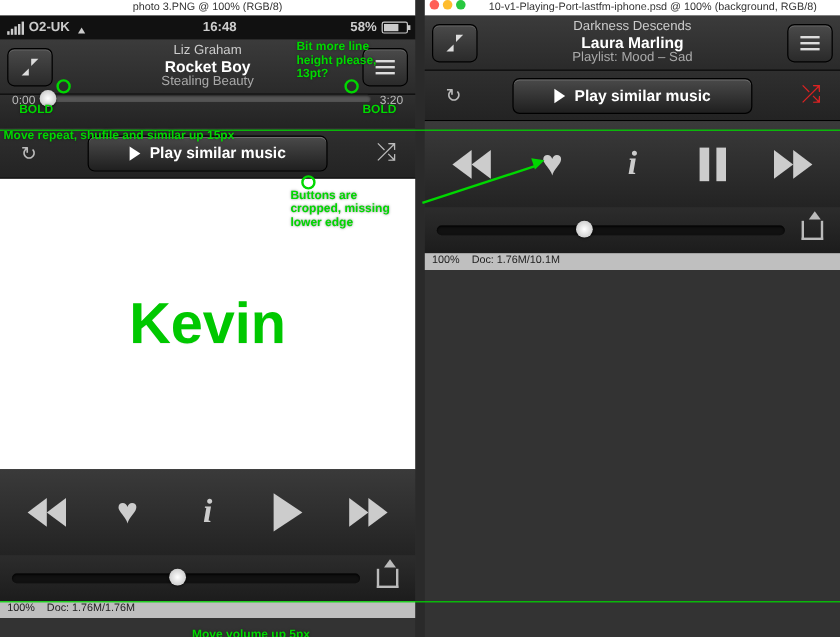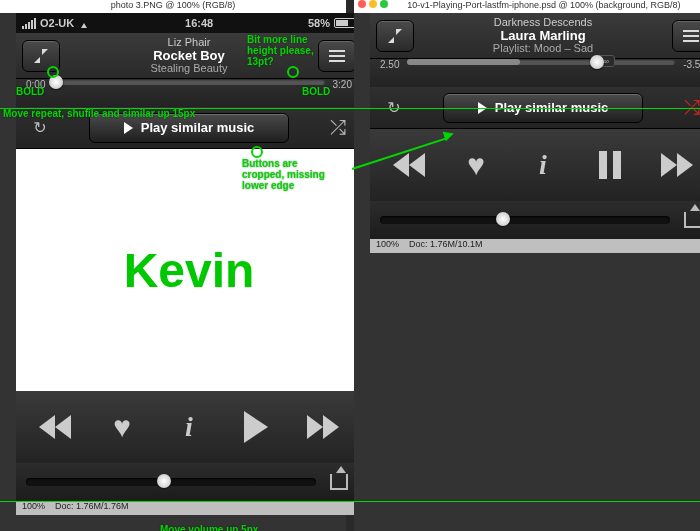--- a/index.html
+++ b/index.html
@@ -8,21 +8,21 @@
   .pane.left { left: 0; }
   .pane.right { right: 0; }
 
   
   .os-tabbar { height: 13px; background: #ffffff; display: flex; align-items: flex-start; font-size: 9px; color: #333; padding: 0 4px; gap: 4px; }
   .traffic { display: flex; gap: 3px; }
   .traffic span { width: 8px; height: 8px; border-radius: 50%; display: inline-block; }
   .tl-r { background: #ff5f57; } .tl-y { background: #febc2e; } .tl-g { background: #28c840; }
   .os-tabbar .tabtext { flex: 1; text-align: center; white-space: nowrap; overflow: hidden; text-overflow: ellipsis; }
 
-  .phone { position: relative; width: 100%; margin-left: 16px; }
+  .phone { position: relative; width: 100%; }
 
   
   .statusbar { height: 20px; background: #111; color: #ccc; display: flex; align-items: center; justify-content: space-between; padding: 0 6px; font-size: 11px; font-weight: bold; }
   .sb-left { display: flex; align-items: center; gap: 4px; }
   .sb-right { display: flex; align-items: center; gap: 4px; }
   .signal { display: flex; align-items: flex-end; gap: 1px; }
   .signal i { display: inline-block; width: 2px; background: #ccc; }
   .signal i:nth-child(1){height:3px} .signal i:nth-child(2){height:5px} .signal i:nth-child(3){height:7px} .signal i:nth-child(4){height:9px} .signal i:nth-child(5){height:11px}
   .wifi::before { content:"\25D6"; font-size:0; } 
   .wifi { width: 12px; height: 10px; position: relative; }
@@ -123,21 +123,21 @@
             <span class="fill" style="width:58%"></span>
           </span>
       </div>
     </div>
 
     <div class="np-header">
       <div class="sq-btn">
           <span class="collapse-icon"></span>
         </div>
       <div class="np-titles">
-        <div class="artist">Liz Phair</div>
+        <div class="artist">Liz Graham</div>
         <div class="track">Rocket Boy</div>
         <div class="album">Stealing Beauty</div>
       </div>
       <div class="sq-btn">
           <span class="list-icon">
             <i></i>
             <i></i>
             <i></i>
           </span>
         </div>
@@ -223,29 +223,20 @@
       </div>
       <div class="sq-btn">
           <span class="list-icon">
             <i></i>
             <i></i>
             <i></i>
           </span>
         </div>
     </div>
 
-    <div class="scrub">
-      <span>2.50</span>
-      <div class="track-bar">
-        <div class="track-fill" style="width:42%"></div>
-        <span class="lfm-badge" style="position:absolute; right:60px; top:-4px;">∞</span>
-        <div class="knob" style="left:68%"></div>
-      </div>
-      <span>-3.50</span>
-    </div>
 
     <div class="sim-row">
       <div class="icon-btn repeat-icon"></div>
       <div class="play-sim">
         <span class="tri-r"></span>
         <span>Play similar music</span>
       </div>
       <div class="icon-btn shuffle red"></div>
     </div>
 

